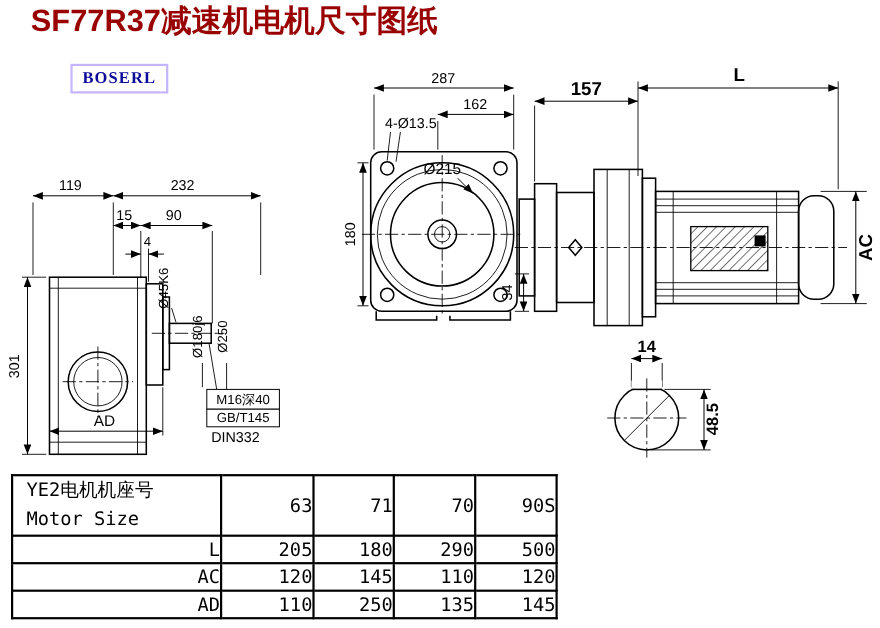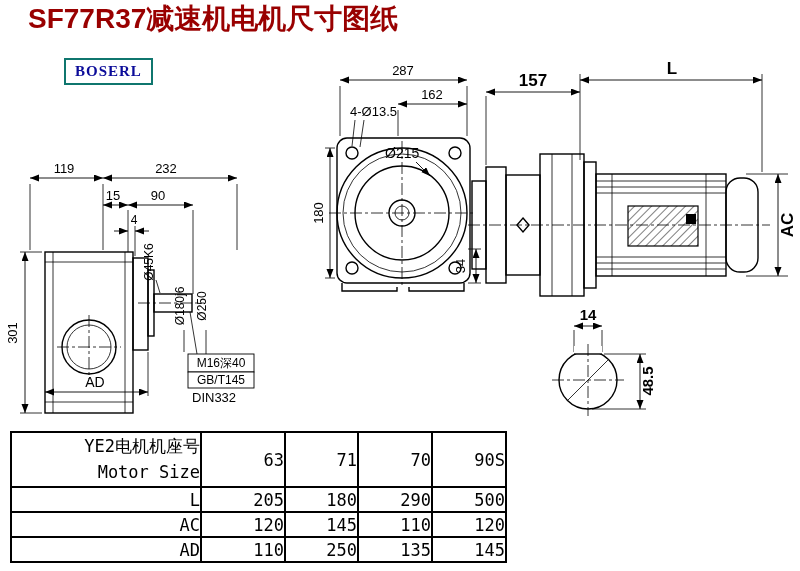--- a/index.html
+++ b/index.html
@@ -1,41 +1,41 @@
 <!DOCTYPE html>
 <html><head>
 <meta charset="utf-8">
 <style>
   html,body { margin:0; padding:0; background:#fff; }
   .page { position:relative; width:800px; height:571px; background:#fff; overflow:hidden;
           font-family:"Liberation Sans", sans-serif; }
   .title { position:absolute; left:4px; top:0px; font-weight:bold; font-size:28px;
            color:#990000; font-family:"Liberation Sans", sans-serif;margin-left:24px; }
-  .logo { position:absolute; left:64px; top:58px; border:2px solid #0f766e; color:#0b0b99;
+  .logo { position:absolute; left:64px; top:58px; border:2px solid #c4b5fd; color:#0b0b99;
           font:bold 15px "Liberation Serif", serif; padding:3px 9px; letter-spacing:1px;
           background:#fff; }
   svg.draw { position:absolute; left:0; top:0; }
   .ln { fill:none; stroke:#000; stroke-width:1.4; }
   .tn { fill:none; stroke:#000; stroke-width:0.8; }
   .dm { fill:none; stroke:#000; stroke-width:0.9; }
   .cl { fill:none; stroke:#000; stroke-width:0.8; stroke-dasharray:12 3 3 3; }
   .box { fill:#fff; stroke:#000; stroke-width:0.9; }
   svg text { fill:#000; font-family:"Liberation Sans", sans-serif; }
   .t12 { font-size:12px; }
   .t13 { font-size:13px; }
   .t14 { font-size:14px; }
   .b15 { font-size:15px; font-weight:bold; }
   .b17 { font-size:17px; font-weight:bold; }
   .dim-table { position:absolute; left:10px; top:431px; border-collapse:collapse; background:#fff;
                table-layout:fixed; }
   .dim-table td { border:2px solid #000; font-family:"DejaVu Sans Mono", monospace;
                   font-size:17px; color:#000; text-align:right; padding:0; }
   .dim-table tr:first-child td { height:53px; }
   .dim-table tr td { height:23px; }
-  .dim-table td.hd { text-align:right; padding-left:24px; line-height:1.5; }
+  .dim-table td.hd { text-align:left; padding-left:12px; line-height:1.5; }
 </style>
 </head>
 <body>
 
 <div class="page">
 
   <svg class="draw" width="800" height="571" viewBox="0 0 800 571">
     <defs>
       <marker id="mE" markerWidth="10" markerHeight="8" refX="9" refY="3.5" orient="auto" markerUnits="userSpaceOnUse">
           <path d="M0,0 L9,3.5 L0,7 Z" fill="#000"></path>

